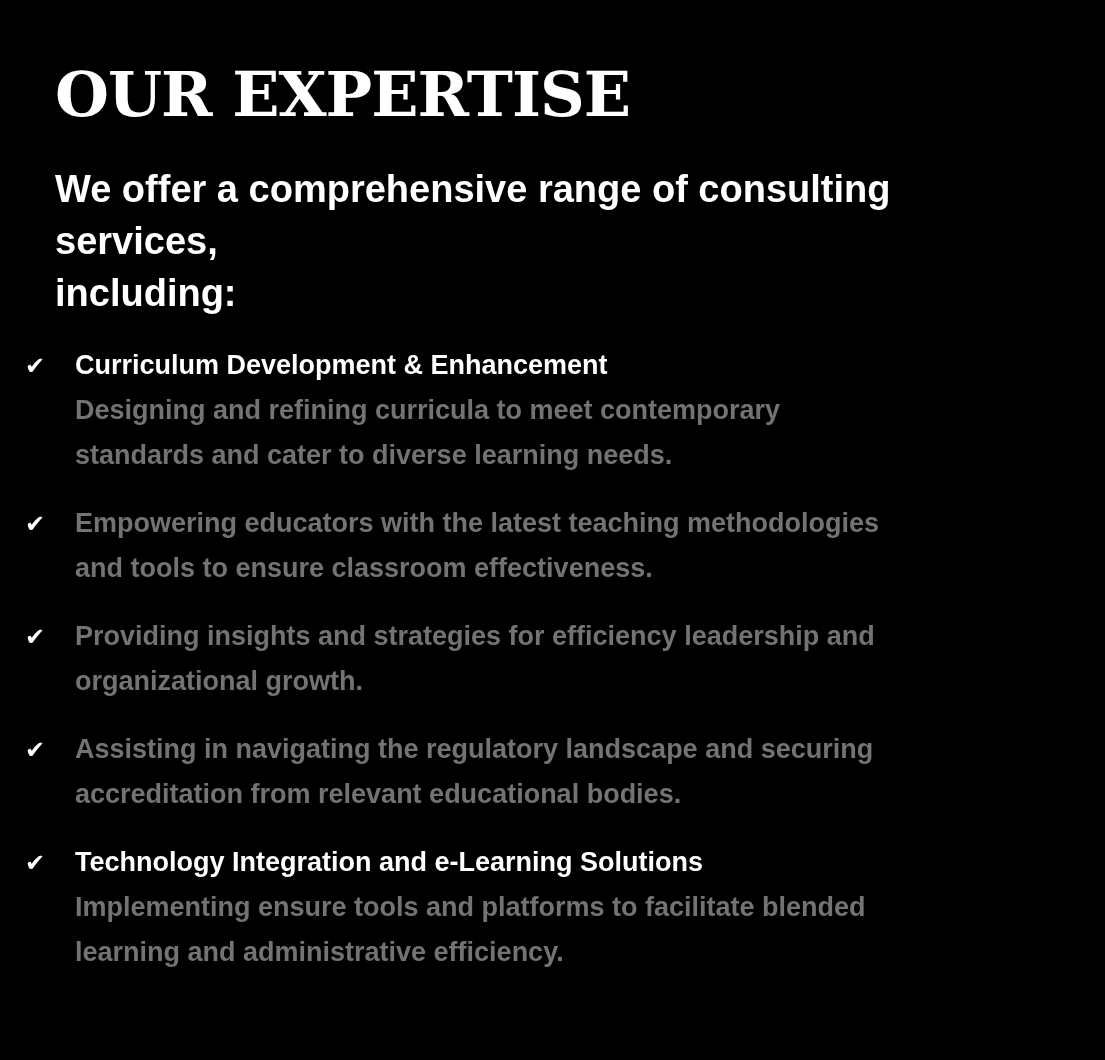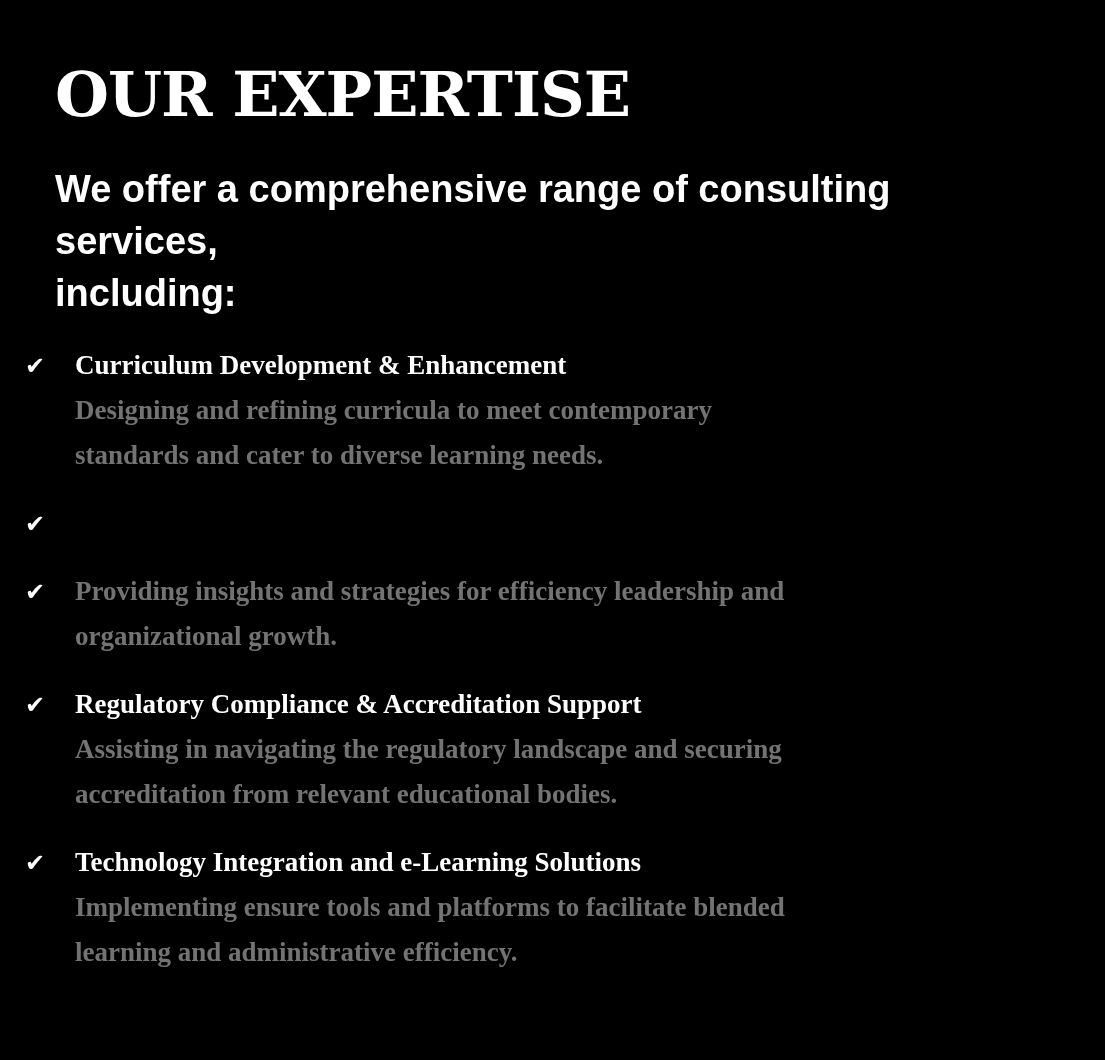--- a/index.html
+++ b/index.html
@@ -51,21 +51,20 @@
       width: 50px;
       font-size: 24px;
       line-height: 45px;
       color: #ffffff;
     }
     .item-text {
       flex: 1 1 auto;
       font-size: 27px;
       line-height: 45px;
       max-width: 1035px;
-      font-family: Liberation Serif, serif;
     }
     .item-heading {
       display: block;
       font-weight: 700;
       color: #ffffff;
     }
     .item-desc {
       display: block;
       font-weight: 700;
       white-space: pre-line;
@@ -86,33 +85,34 @@
       <span class="check">✔</span>
       <div class="item-text">
         <span class="item-heading">Curriculum Development &amp; Enhancement</span>
         <span class="item-desc">Designing and refining curricula to meet contemporary
 standards and cater to diverse learning needs.</span>
       </div>
     </li>
     <li class="expertise-item">
       <span class="check">✔</span>
       <div class="item-text">
+        <span class="item-desc">Empowering educators with the latest teaching methodologies
+and tools to ensure classroom effectiveness.</span>
       </div>
     </li>
     <li class="expertise-item">
       <span class="check">✔</span>
       <div class="item-text">
         <span class="item-desc">Providing insights and strategies for efficiency leadership and
 organizational growth.</span>
       </div>
     </li>
     <li class="expertise-item">
       <span class="check">✔</span>
       <div class="item-text">
-        <span class="item-heading">Regulatory Compliance &amp; Accreditation Support</span>
         <span class="item-desc">Assisting in navigating the regulatory landscape and securing
 accreditation from relevant educational bodies.</span>
       </div>
     </li>
     <li class="expertise-item">
       <span class="check">✔</span>
       <div class="item-text">
         <span class="item-heading">Technology Integration and e-Learning Solutions</span>
         <span class="item-desc">Implementing ensure tools and platforms to facilitate blended
 learning and administrative efficiency.</span>

